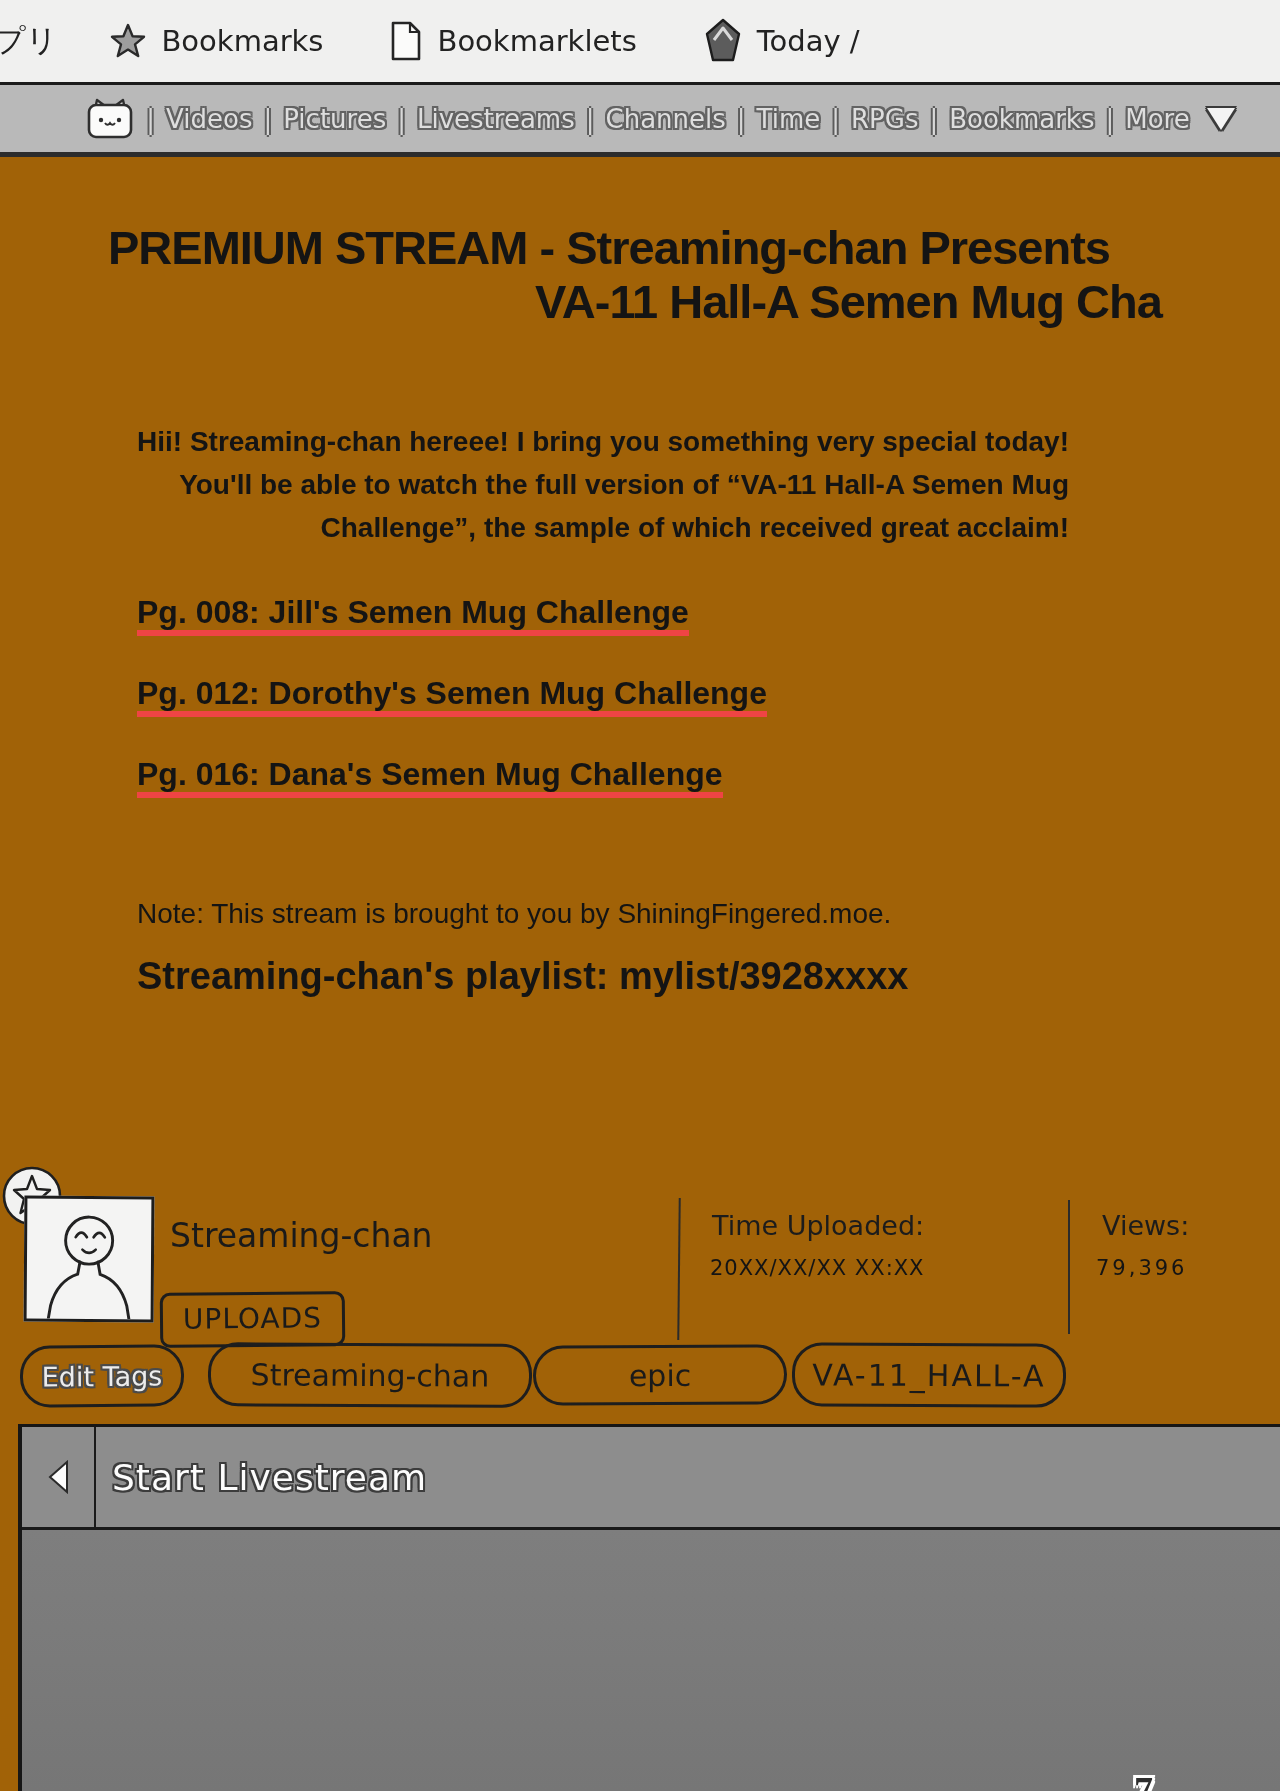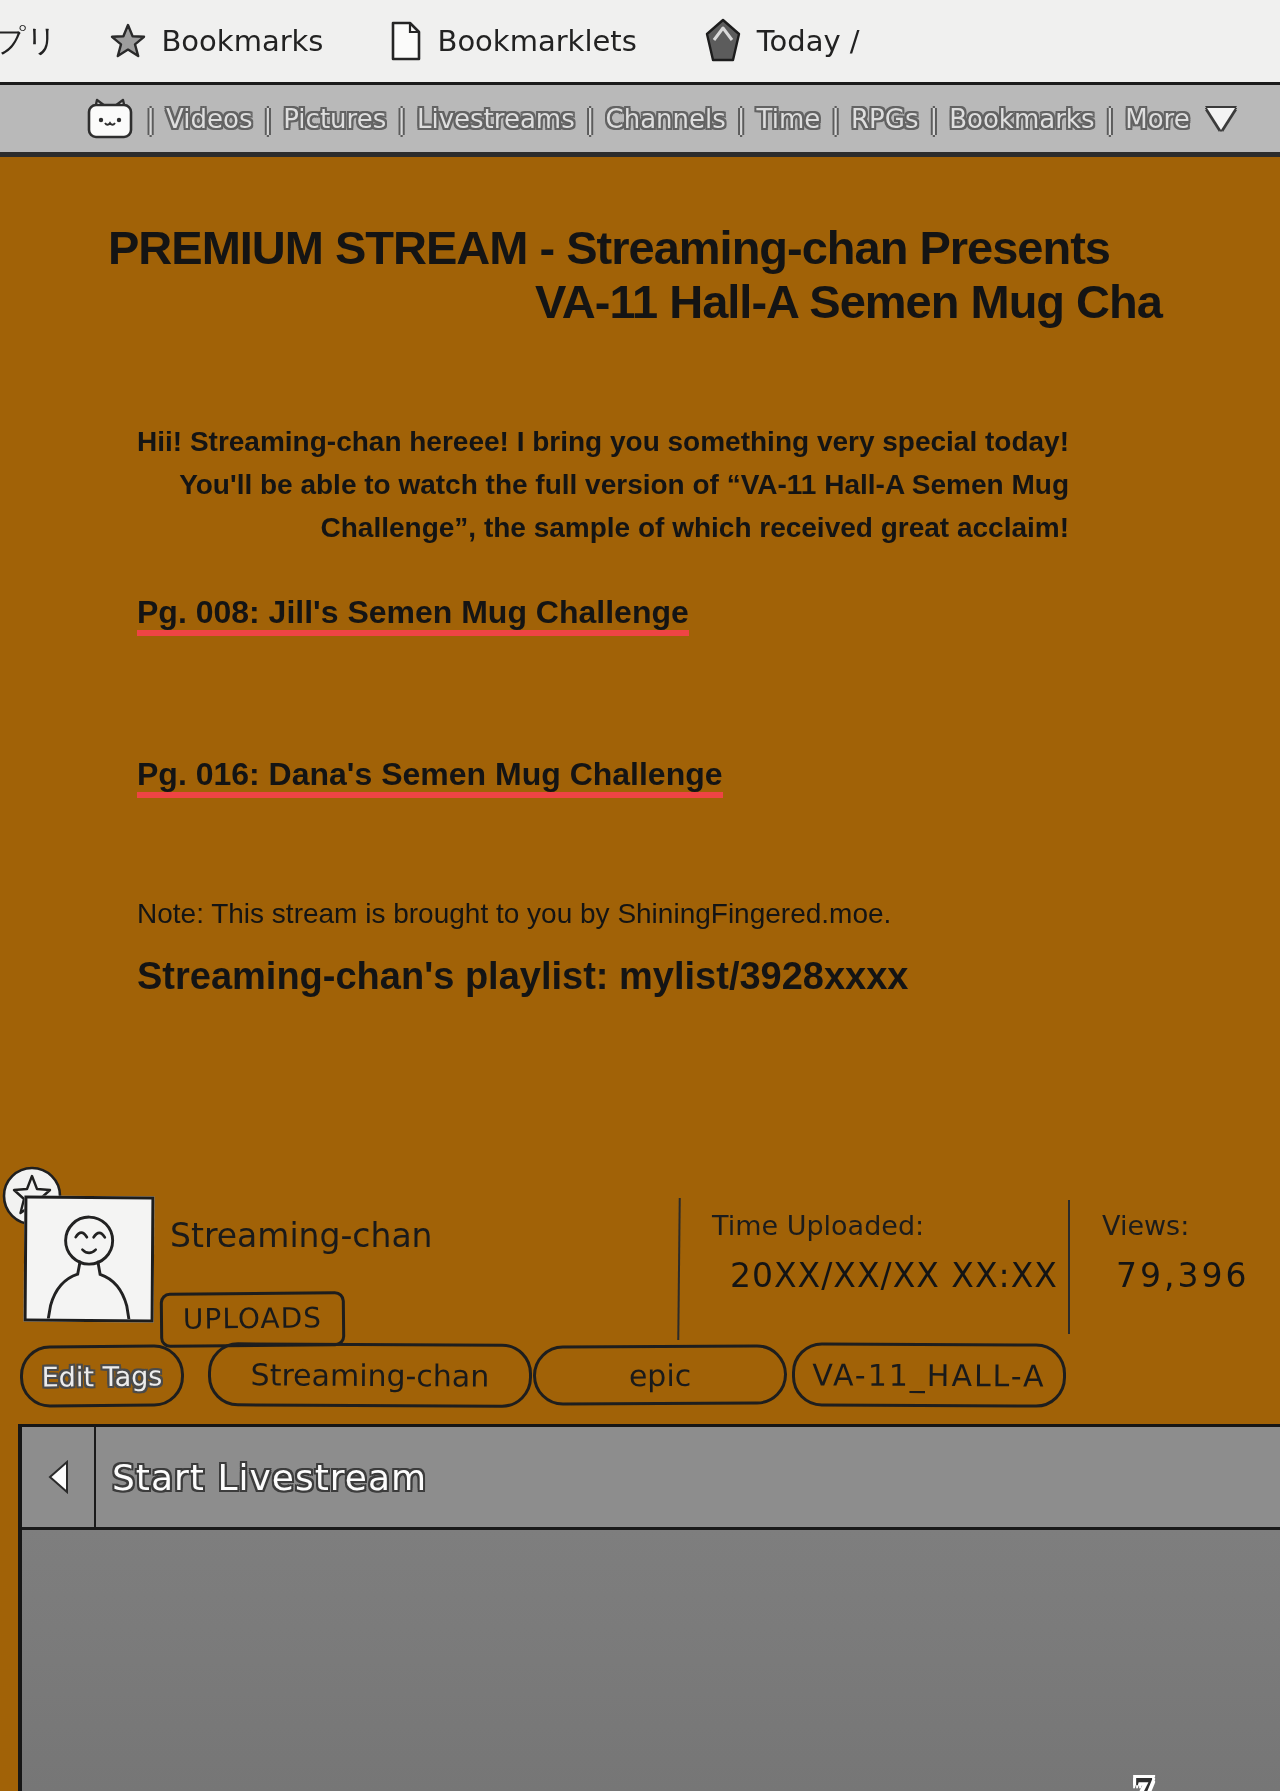--- a/index.html
+++ b/index.html
@@ -61,21 +61,21 @@
   }
   .uploader-name{left:170px;top:1216px;font-size:33px;color:#1a1a1a;}
   .uploads-btn{
     left:160px;top:1292px;padding:7px 20px 9px;border:3px solid #1d1d1d;border-radius:10px;
     font-size:28px;letter-spacing:1px;transform:rotate(-.6deg);cursor:pointer;background:transparent;color:#1a1a1a;
   }
   .v-div{width:2px;background:#2b2b2b;}
   .div-1{left:678px;top:1198px;height:142px;transform:rotate(.6deg);}
   .div-2{left:1068px;top:1200px;height:134px;}
   .meta-label{font-size:27px;color:#1c1c1c;}
-  .meta-value{font-size:33px;color:#141414;letter-spacing:1px;margin-left:20px;}
+  .meta-value{font-size:21px;color:#141414;letter-spacing:1px;}
   .time-label{left:712px;top:1210px;}
   .time-value{left:710px;top:1256px;}
   .views-label{left:1102px;top:1210px;}
   .views-value{left:1096px;top:1256px;letter-spacing:3px;}
   
   .pill{
     border:3px solid #1e1e1e;border-radius:30px;display:flex;align-items:center;justify-content:center;
     background:transparent;cursor:pointer;color:#1a1a1a;
   }
   .edit-tags{left:20px;top:1345px;width:158px;height:56px;font-size:27px;transform:rotate(-.5deg);}
@@ -184,20 +184,21 @@
   <h1 class="abs title-1" style="margin:0;">PREMIUM STREAM - Streaming-chan Presents</h1>
   <h1 class="abs title-2" style="margin:0;">VA-11 Hall-A Semen Mug Cha</h1>
 
   <div class="abs desc">
     <div>Hii! Streaming-chan hereee! I bring you something very special today!</div>
     <div>You'll be able to watch the full version of “VA-11 Hall-A Semen Mug</div>
     <div>Challenge”, the sample of which received great acclaim!</div>
   </div>
 
   <div class="abs chap-1"><span class="chap">Pg. 008: Jill's Semen Mug Challenge</span></div>
+  <div class="abs chap-2"><span class="chap">Pg. 012: Dorothy's Semen Mug Challenge</span></div>
   <div class="abs chap-3"><span class="chap">Pg. 016: Dana's Semen Mug Challenge</span></div>
 
   <div class="abs note">Note: This stream is brought to you by ShiningFingered.moe.</div>
   <div class="abs playlist">Streaming-chan's playlist: mylist/3928xxxx</div>
 
   <span class="abs star-badge">
     <svg width="64" height="64" viewBox="0 0 64 64">
         <circle cx="32" cy="32" r="28" fill="#f2f2f1" stroke="#1f1f1f" stroke-width="2.6"></circle>
         <path d="M32 12 L37 25 L50 26 L40 35 L43.5 49 L32 41 L20.5 49 L24 35 L14 26 L27 25 Z" fill="#f2f2f1" stroke="#1f1f1f" stroke-width="2.4" stroke-linejoin="round"></path>
       </svg>

